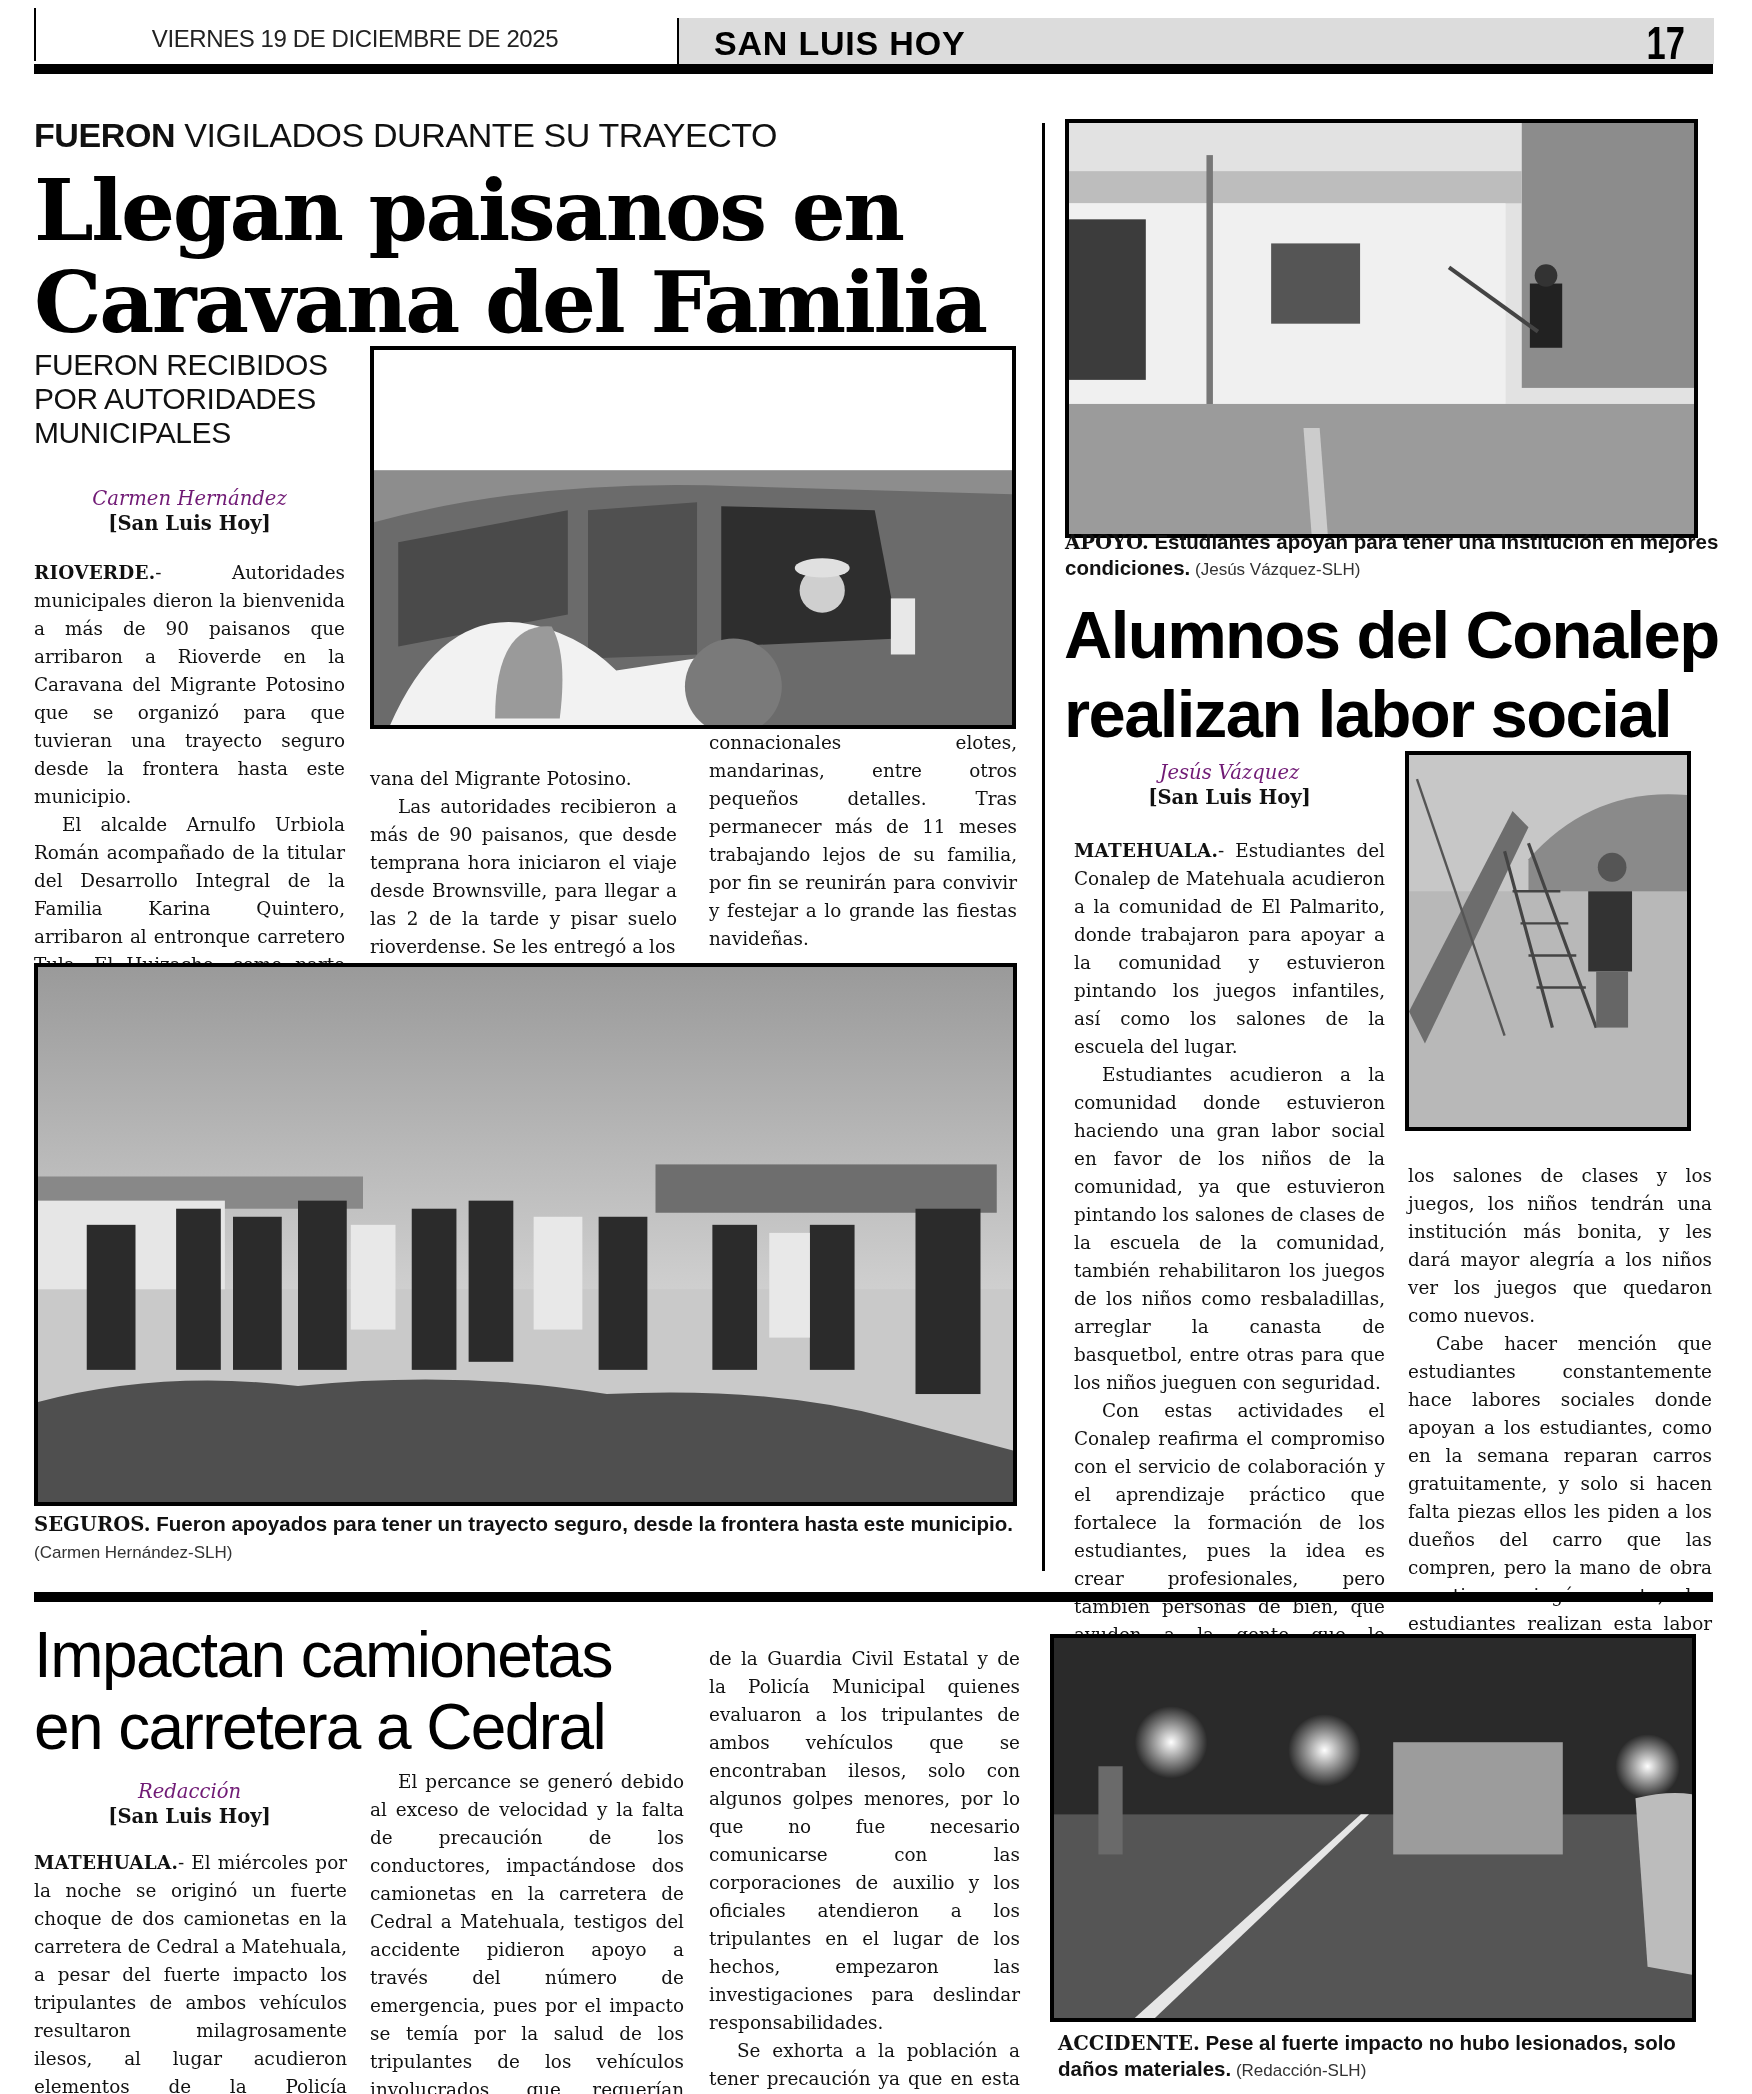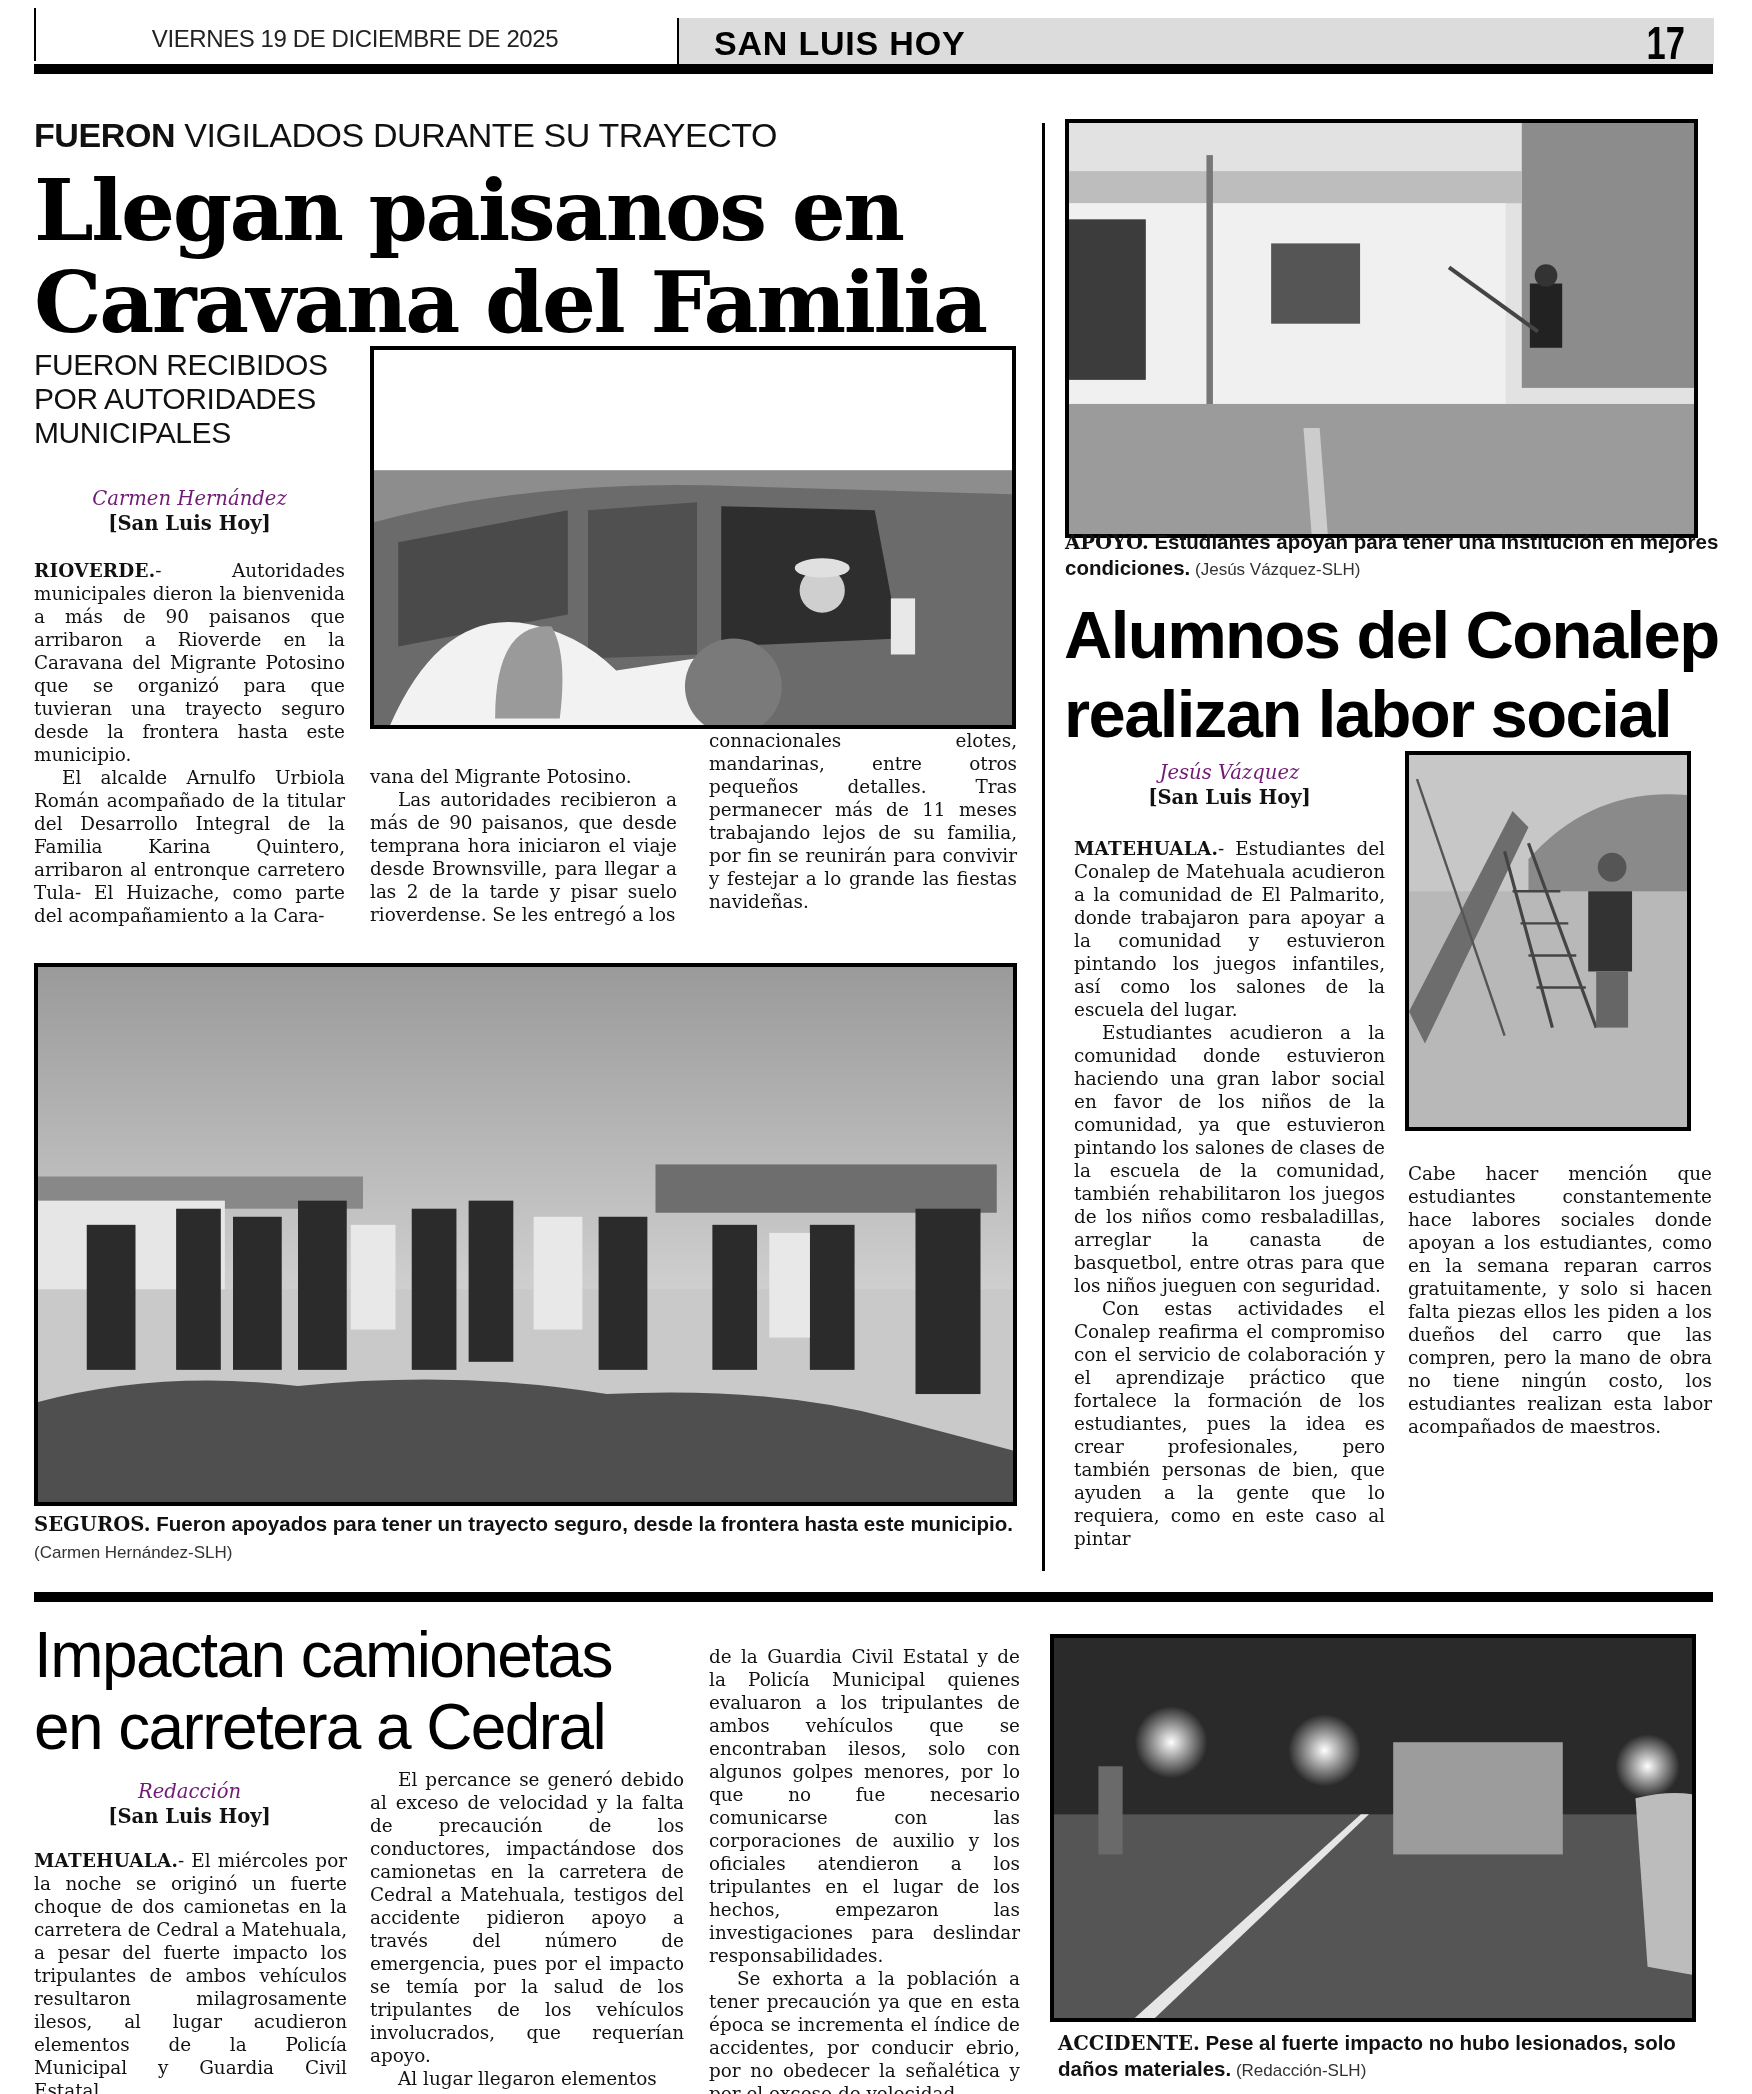--- a/index.html
+++ b/index.html
@@ -27,21 +27,21 @@
   .deck { left: 34px; top: 348px; font-family: "Liberation Sans", sans-serif; font-size: 30px; line-height: 34px; color: #111; width: 327px; letter-spacing: -0.4px; }
 
   .sans-head { font-family: "Liberation Sans", sans-serif; font-weight: bold; color: #000; letter-spacing: -1.6px; line-height: 1; }
 
   
   .byline { text-align: center; font-size: 19.6px; line-height: 24.5px; }
   .byline .name { font-style: italic; color: #701a75; }
   .byline .outlet { font-weight: bold; color: #111; }
 
   
-  .col { font-family: "DejaVu Serif", serif; font-size: 18.4px; line-height: 23px; text-align: justify; color: #111; hyphens: manual; }
+  .col { font-family: "DejaVu Serif", serif; font-size: 18.4px; line-height: 28px; text-align: justify; color: #111; hyphens: manual; }
   .col p { text-indent: 0; }
   .col p + p { text-indent: 28px; }
   .col .dateline { font-weight: bold; letter-spacing: 0.2px; }
 
   
   .caption { font-family: "Liberation Sans", sans-serif; font-size: 20.5px; line-height: 24.5px; color: #111; }
   .caption .lead { font-family: "DejaVu Serif", serif; font-weight: bold; font-size: 19.6px; }
   .caption .main { font-weight: bold; }
   .caption .credit { font-size: 17px; font-weight: normal; color: #333; }
 
@@ -186,20 +186,21 @@
     <line x1="10" y1="30" x2="120" y2="350" stroke="#555" stroke-width="3"></line>
   </svg>
 </div>
 
 <div class="abs col" style="left:1074px; top:837px; width:311px;">
   <p><span class="dateline">MATEHUALA.</span><span>- Estudiantes del Conalep de Matehuala acudieron a la comunidad de El Palmarito, donde trabajaron para apoyar a la comunidad y estuvieron pintando los juegos infantiles, así como los salones de la escuela del lugar.</span></p>
   <p>Estudiantes acudieron a la comunidad donde estuvieron haciendo una gran labor social en favor de los niños de la comunidad, ya que estuvieron pintando los salones de clases de la escuela de la comunidad, también rehabilitaron los juegos de los niños como resbaladillas, arreglar la canasta de basquetbol, entre otras para que los niños jueguen con seguridad.</p>
   <p>Con estas actividades el Conalep reafirma el compromiso con el servicio de colaboración y el aprendizaje práctico que fortalece la formación de los estudiantes, pues la idea es crear profesionales, pero también personas de bien, que ayuden a la gente que lo requiera, como en este caso al pintar</p>
 </div>
 <div class="abs col" style="left:1408px; top:1162px; width:304px;">
+  <p>los salones de clases y los juegos, los niños tendrán una institución más bonita, y les dará mayor alegría a los niños ver los juegos que quedaron como nuevos.</p>
   <p>Cabe hacer mención que estudiantes constantemente hace labores sociales donde apoyan a los estudiantes, como en la semana reparan carros gratuitamente, y solo si hacen falta piezas ellos les piden a los dueños del carro que las compren, pero la mano de obra no tiene ningún costo, los estudiantes realizan esta labor acompañados de maestros.</p>
 </div>
 
 <div class="abs hrule" style="left:34px; top:1592px; width:1679px;"></div>
 
 <div class="abs sans-head" style="left:34px; top:1623px; font-size:64px; font-weight:normal; letter-spacing:-1.6px;">Impactan camionetas</div>
 <div class="abs sans-head" style="left:34px; top:1695px; font-size:64px; font-weight:normal; letter-spacing:-1.6px;">en carretera a Cedral</div>
 
 <div class="abs byline" style="left:34px; top:1780px; width:311px;">
   <div class="name">Redacción</div>

